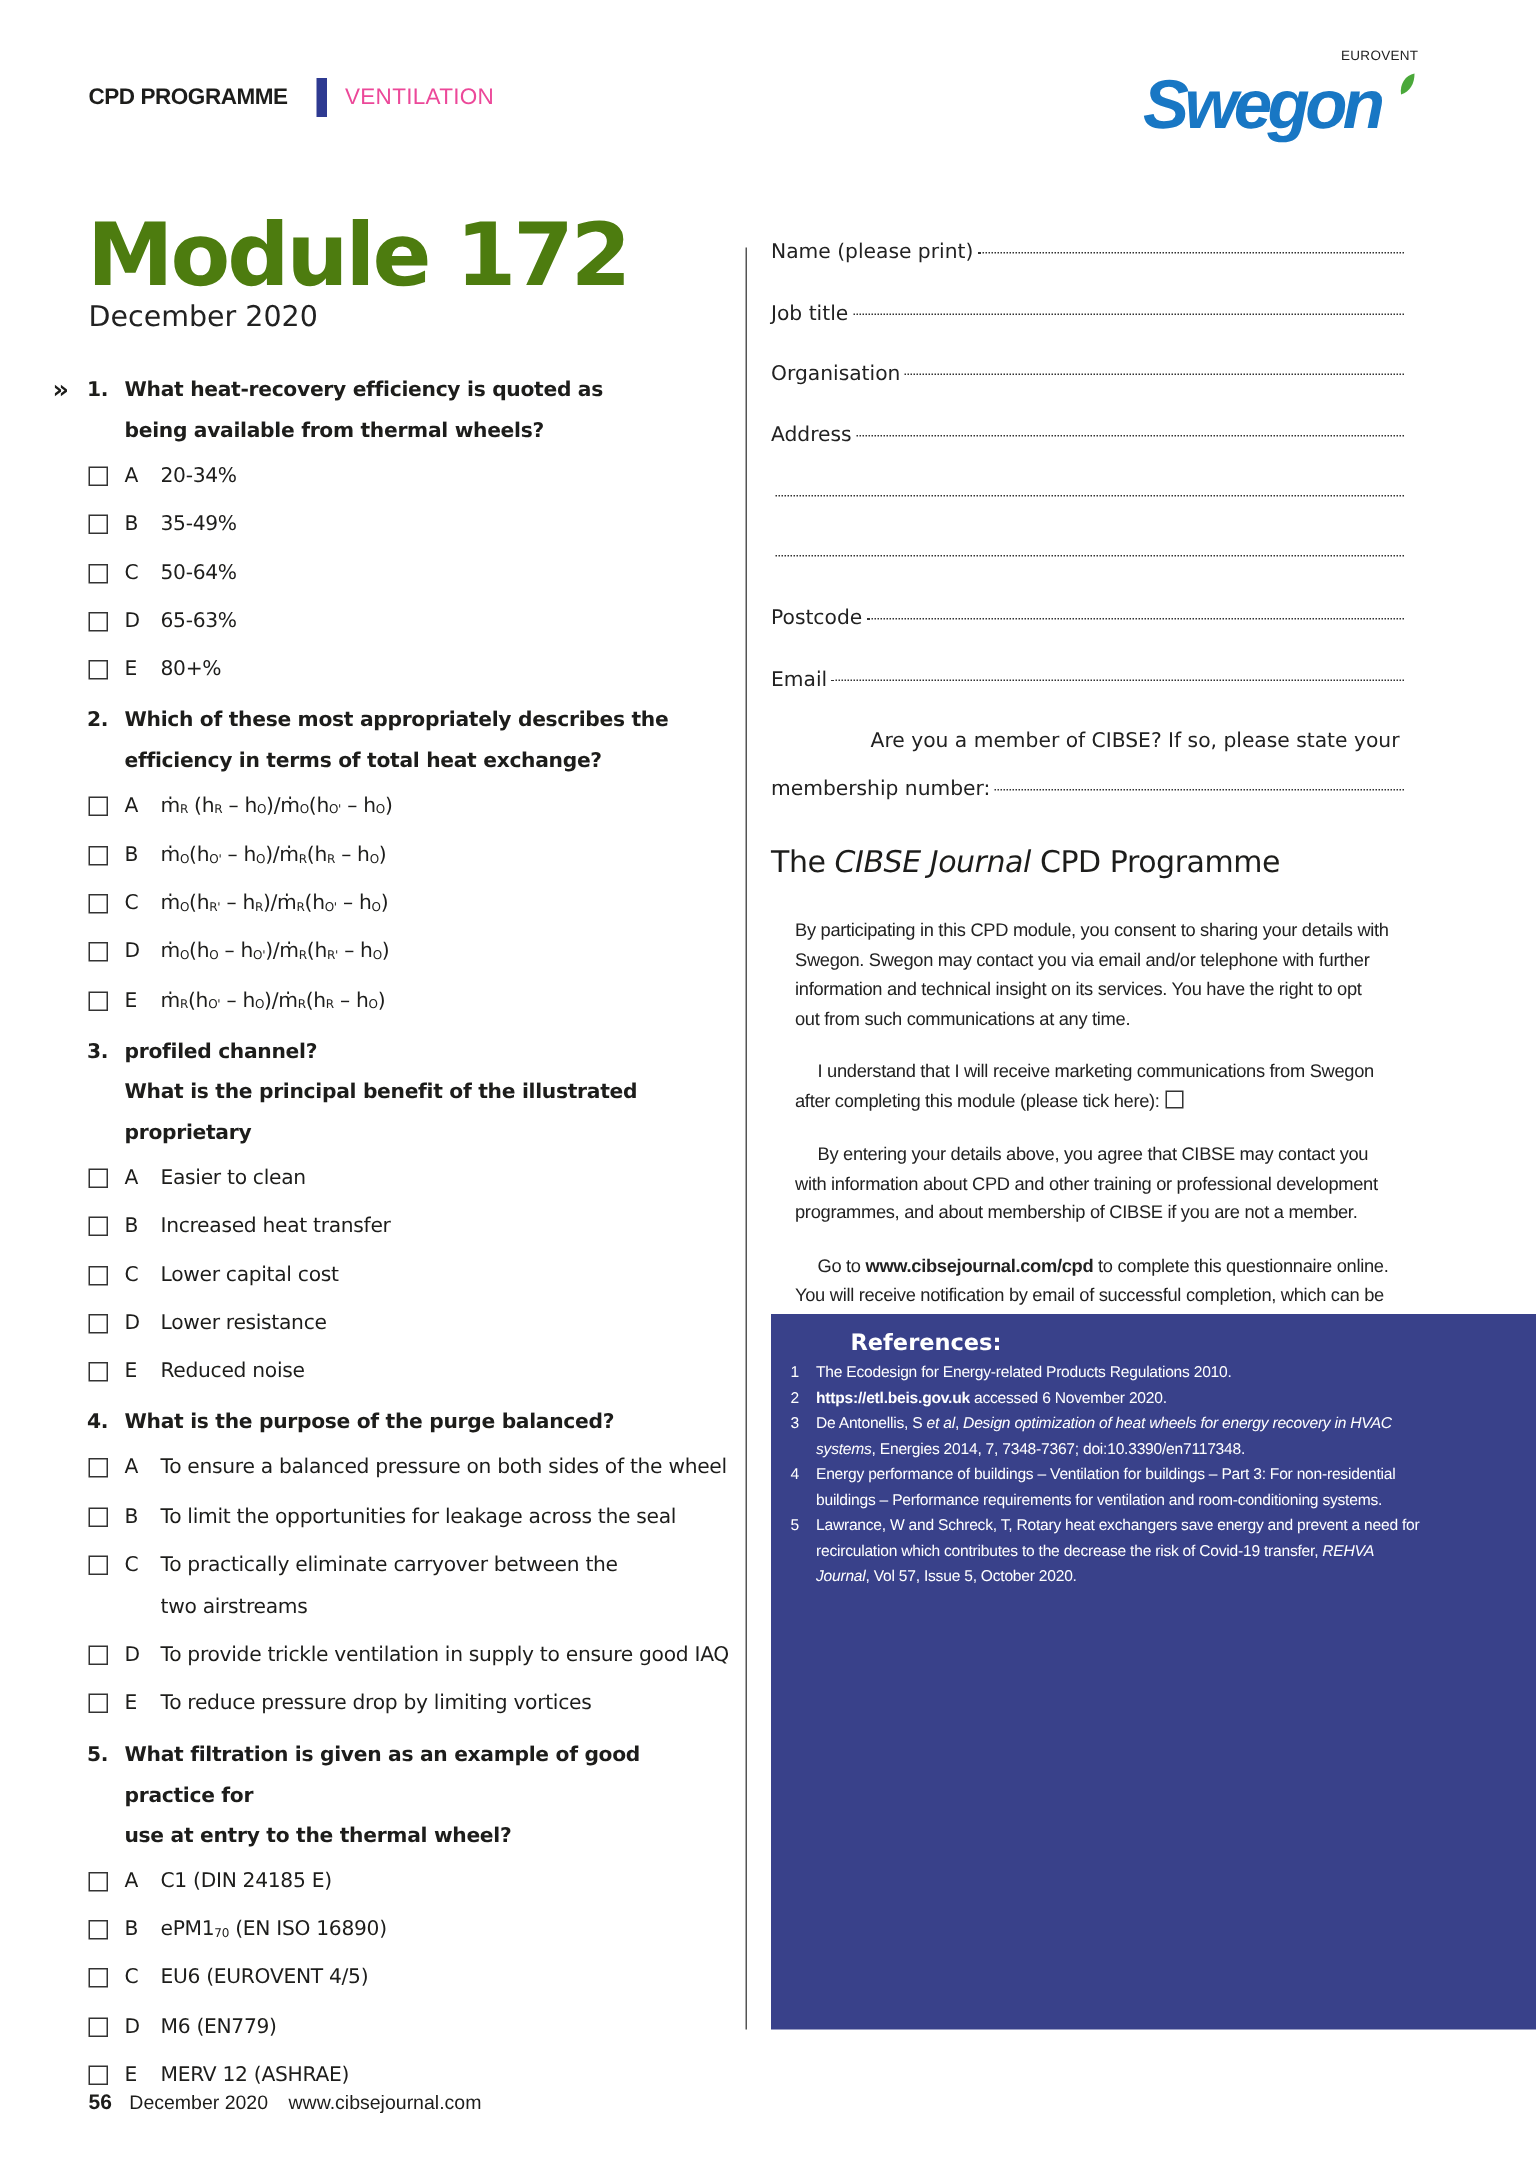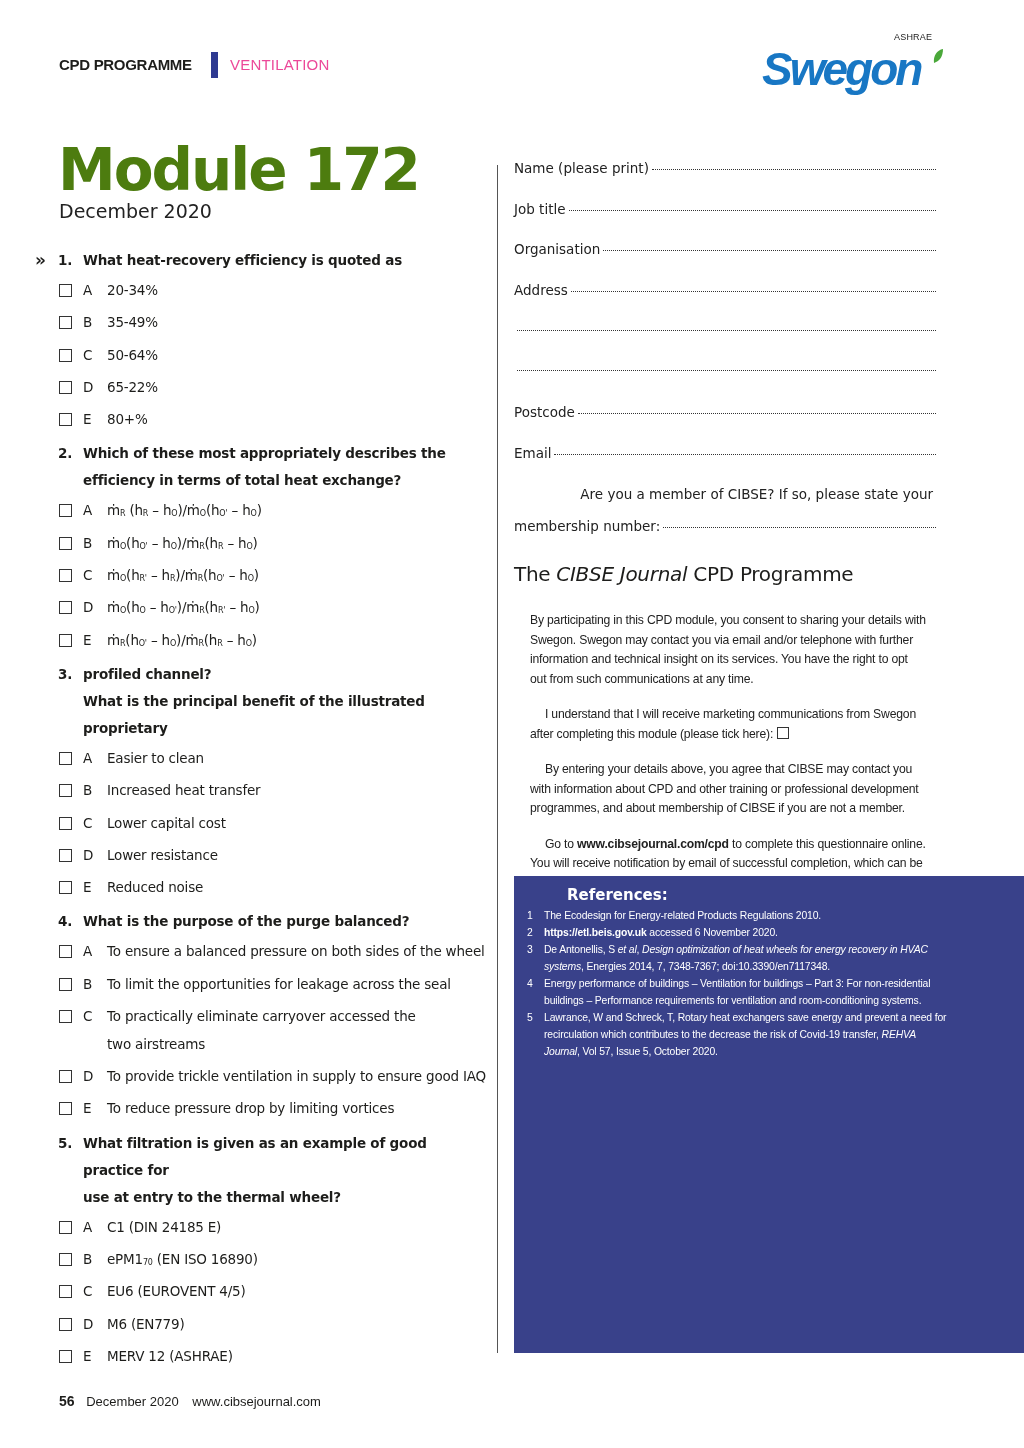--- a/index.html
+++ b/index.html
@@ -62,57 +62,58 @@
   .footer { left: 59px; top: 1393px; font-size: 13px; color: #1d1d1b; }
   .footer .pg { font-weight: bold; font-size: 14px; margin-right: 8px; }
   .footer .fd { margin-right: 10px; }
 </style>
 </head>
 <body>
 
 <div class="abs hdr-prog">CPD PROGRAMME</div>
 <div class="abs hdr-bar"></div>
 <div class="abs hdr-sec">VENTILATION</div>
-<div class="abs sponsor">ASHRAE</div>
+<div class="abs sponsor">EUROVENT</div>
 <div class="abs logo">
   <span class="logo-text">Swegon</span>
   <svg class="leaf" viewBox="0 0 12 16">
     <path d="M2 15 C1 8 5 2 11 1 C11 8 8 13 2 15 Z" fill="#4aa83a"></path>
   </svg>
 </div>
 
 <div class="abs module-title">Module 172</div>
 <div class="abs module-date">December 2020</div>
 
 <div class="abs qcol">
 
   <div class="q-head">
     <span class="arrow">»</span>
     <span class="num">1.</span>
     <div>What heat-recovery efficiency is quoted as</div>
+    <div>being available from thermal wheels?</div>
   </div>
   <div class="opt">
       <span class="box"></span>
       <span class="letter">A</span>
       <span class="text">20-34%</span>
     </div>
   <div class="opt">
       <span class="box"></span>
       <span class="letter">B</span>
       <span class="text">35-49%</span>
     </div>
   <div class="opt">
       <span class="box"></span>
       <span class="letter">C</span>
       <span class="text">50-64%</span>
     </div>
   <div class="opt">
       <span class="box"></span>
       <span class="letter">D</span>
-      <span class="text">65-22%</span>
+      <span class="text">65-63%</span>
     </div>
   <div class="opt">
       <span class="box"></span>
       <span class="letter">E</span>
       <span class="text">80+%</span>
     </div>
 
   <div class="q-head">
     <span class="num">2.</span>
     <div>Which of these most appropriately describes the</div>
@@ -185,21 +186,21 @@
       <span class="text">To ensure a balanced pressure on both sides of the wheel</span>
     </div>
   <div class="opt">
       <span class="box"></span>
       <span class="letter">B</span>
       <span class="text">To limit the opportunities for leakage across the seal</span>
     </div>
   <div class="opt tall">
       <span class="box"></span>
       <span class="letter">C</span>
-      <span class="text"><span>To practically eliminate carryover accessed the</span><br><span>two airstreams</span></span>
+      <span class="text"><span>To practically eliminate carryover between the</span><br><span>two airstreams</span></span>
     </div>
   <div class="opt">
       <span class="box"></span>
       <span class="letter">D</span>
       <span class="text">To provide trickle ventilation in supply to ensure good IAQ</span>
     </div>
   <div class="opt">
       <span class="box"></span>
       <span class="letter">E</span>
       <span class="text">To reduce pressure drop by limiting vortices</span>

